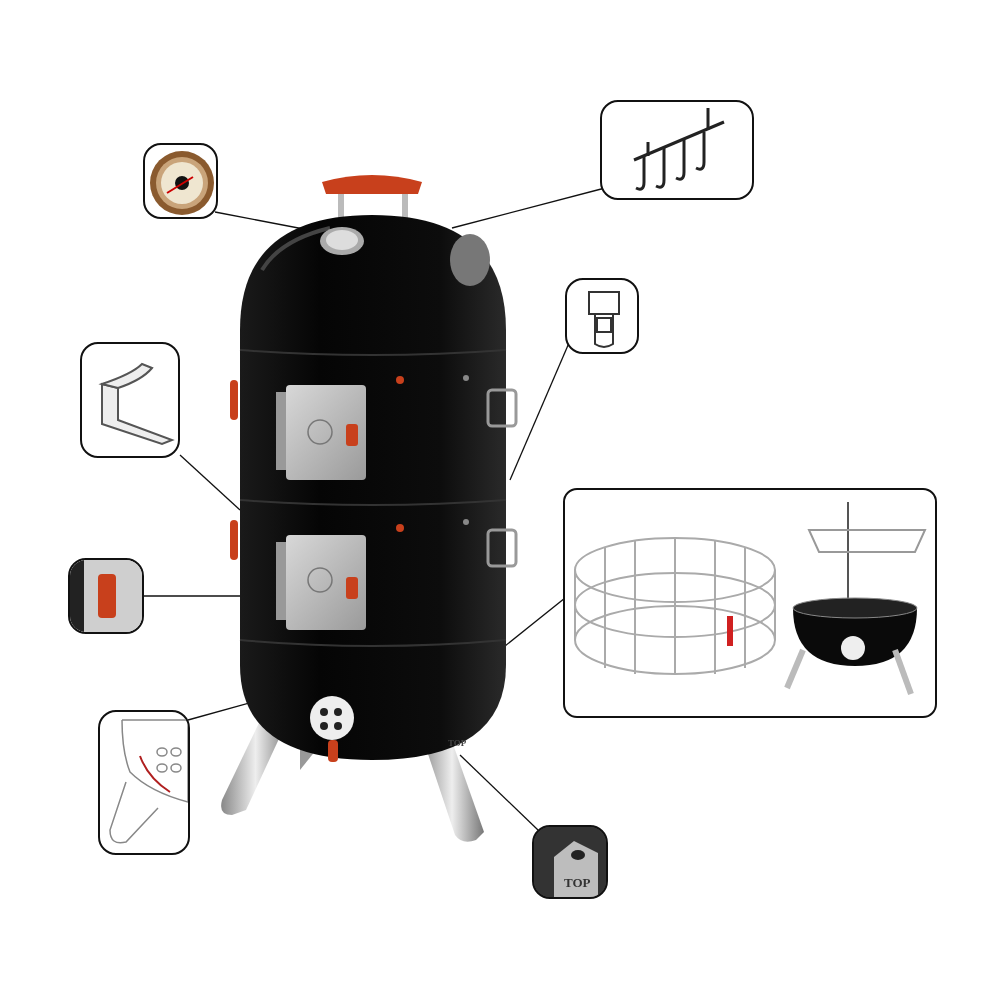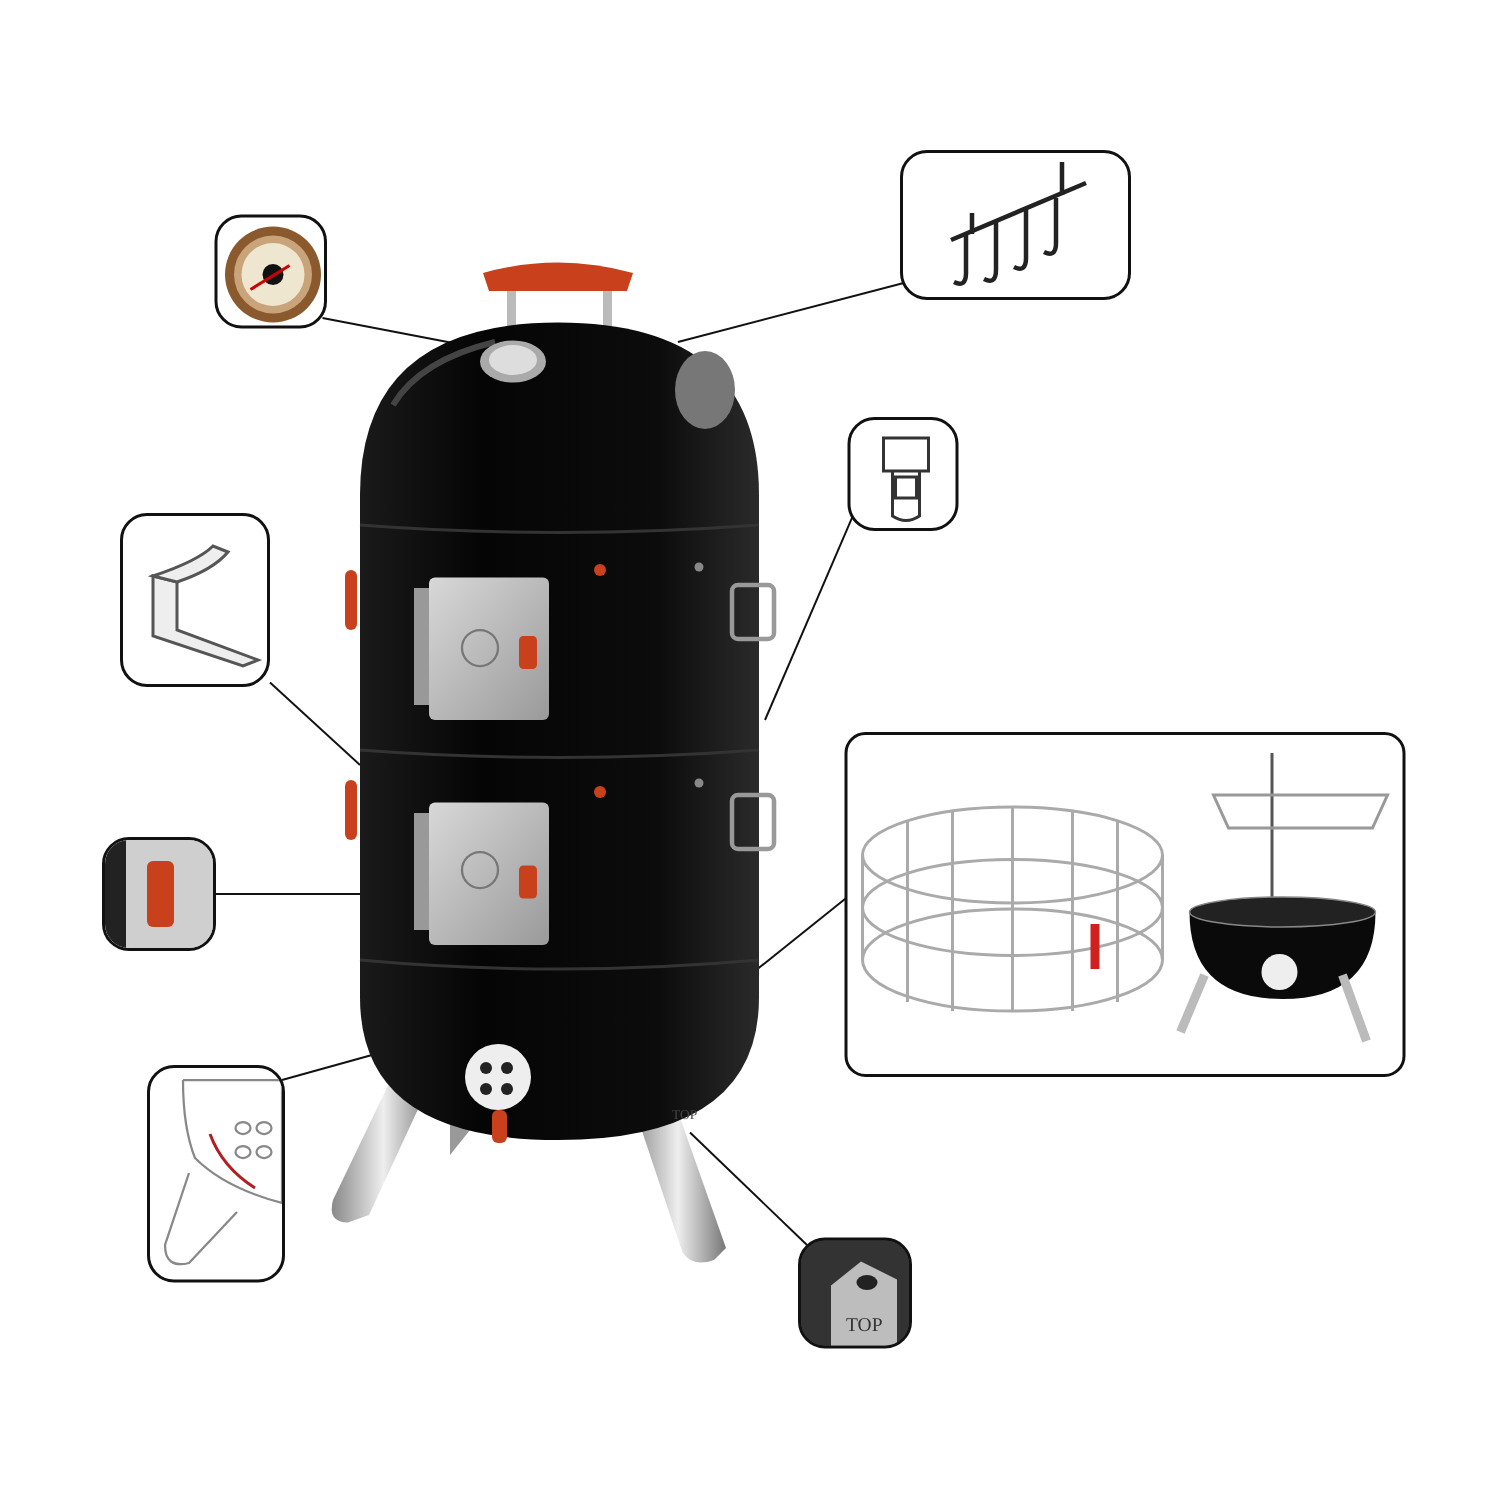--- a/index.html
+++ b/index.html
@@ -1,20 +1,20 @@
 <!DOCTYPE html>
 <html><head>
 <meta charset="utf-8">
 <style>
   html,body{margin:0;padding:0;background:#ffffff;}
   body{width:1000px;height:1000px;position:relative;overflow:hidden;font-family:"Liberation Sans",sans-serif;}
   .abs{position:absolute;}
   .callout{position:absolute;border:2px solid #111;border-radius:18px;background:#fff;overflow:hidden;box-sizing:border-box;}
   svg{position:absolute;left:0;top:0;}
-  .lbl{font-family:"Liberation Serif",serif;font-weight:normal;text-align:right;}
+  .lbl{font-family:"Liberation Serif",serif;font-weight:bold;text-align:right;}
 </style>
 </head>
 <body>
 
 <svg width="1000" height="1000">
   <g stroke="#111" stroke-width="1.3" fill="none">
     <line x1="215" y1="212" x2="335" y2="235"></line>
     <line x1="605" y1="188" x2="452" y2="228"></line>
     <line x1="578" y1="322" x2="510" y2="480"></line>
     <line x1="180" y1="455" x2="240" y2="510"></line>

